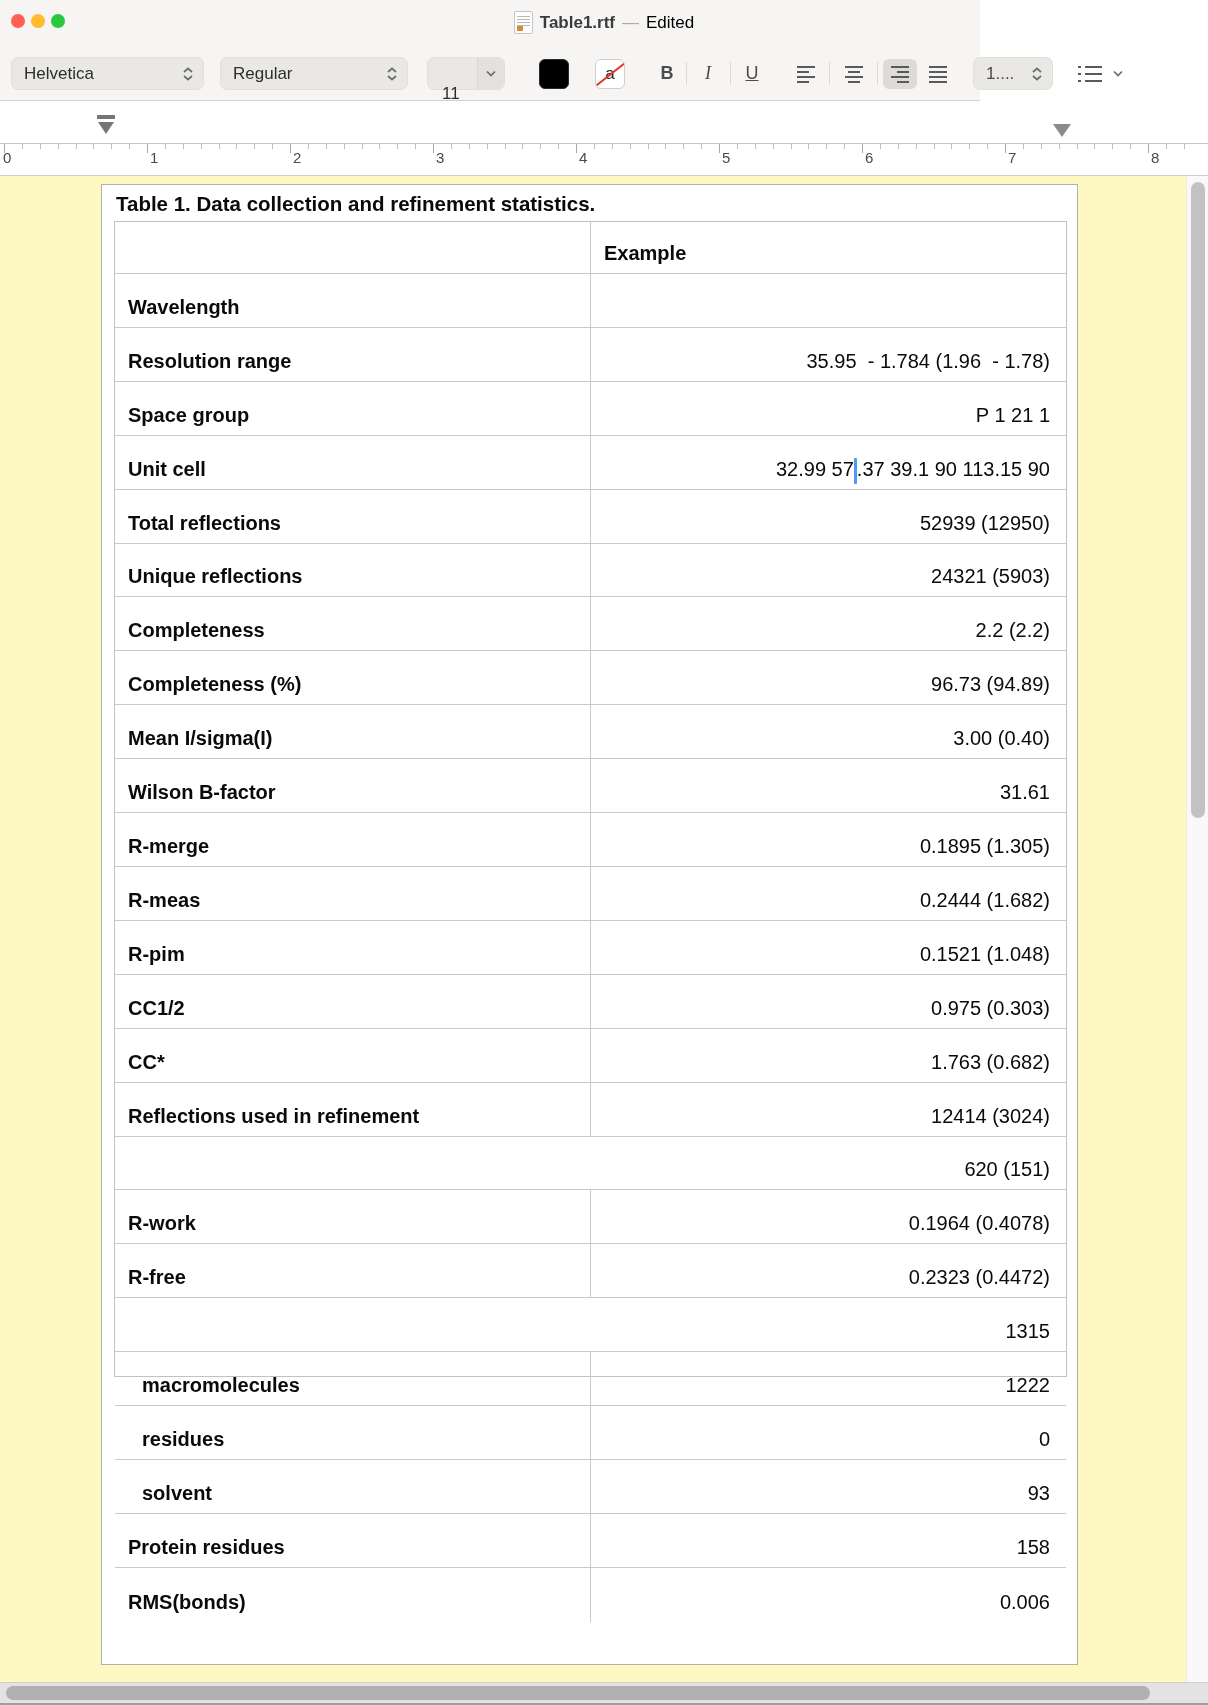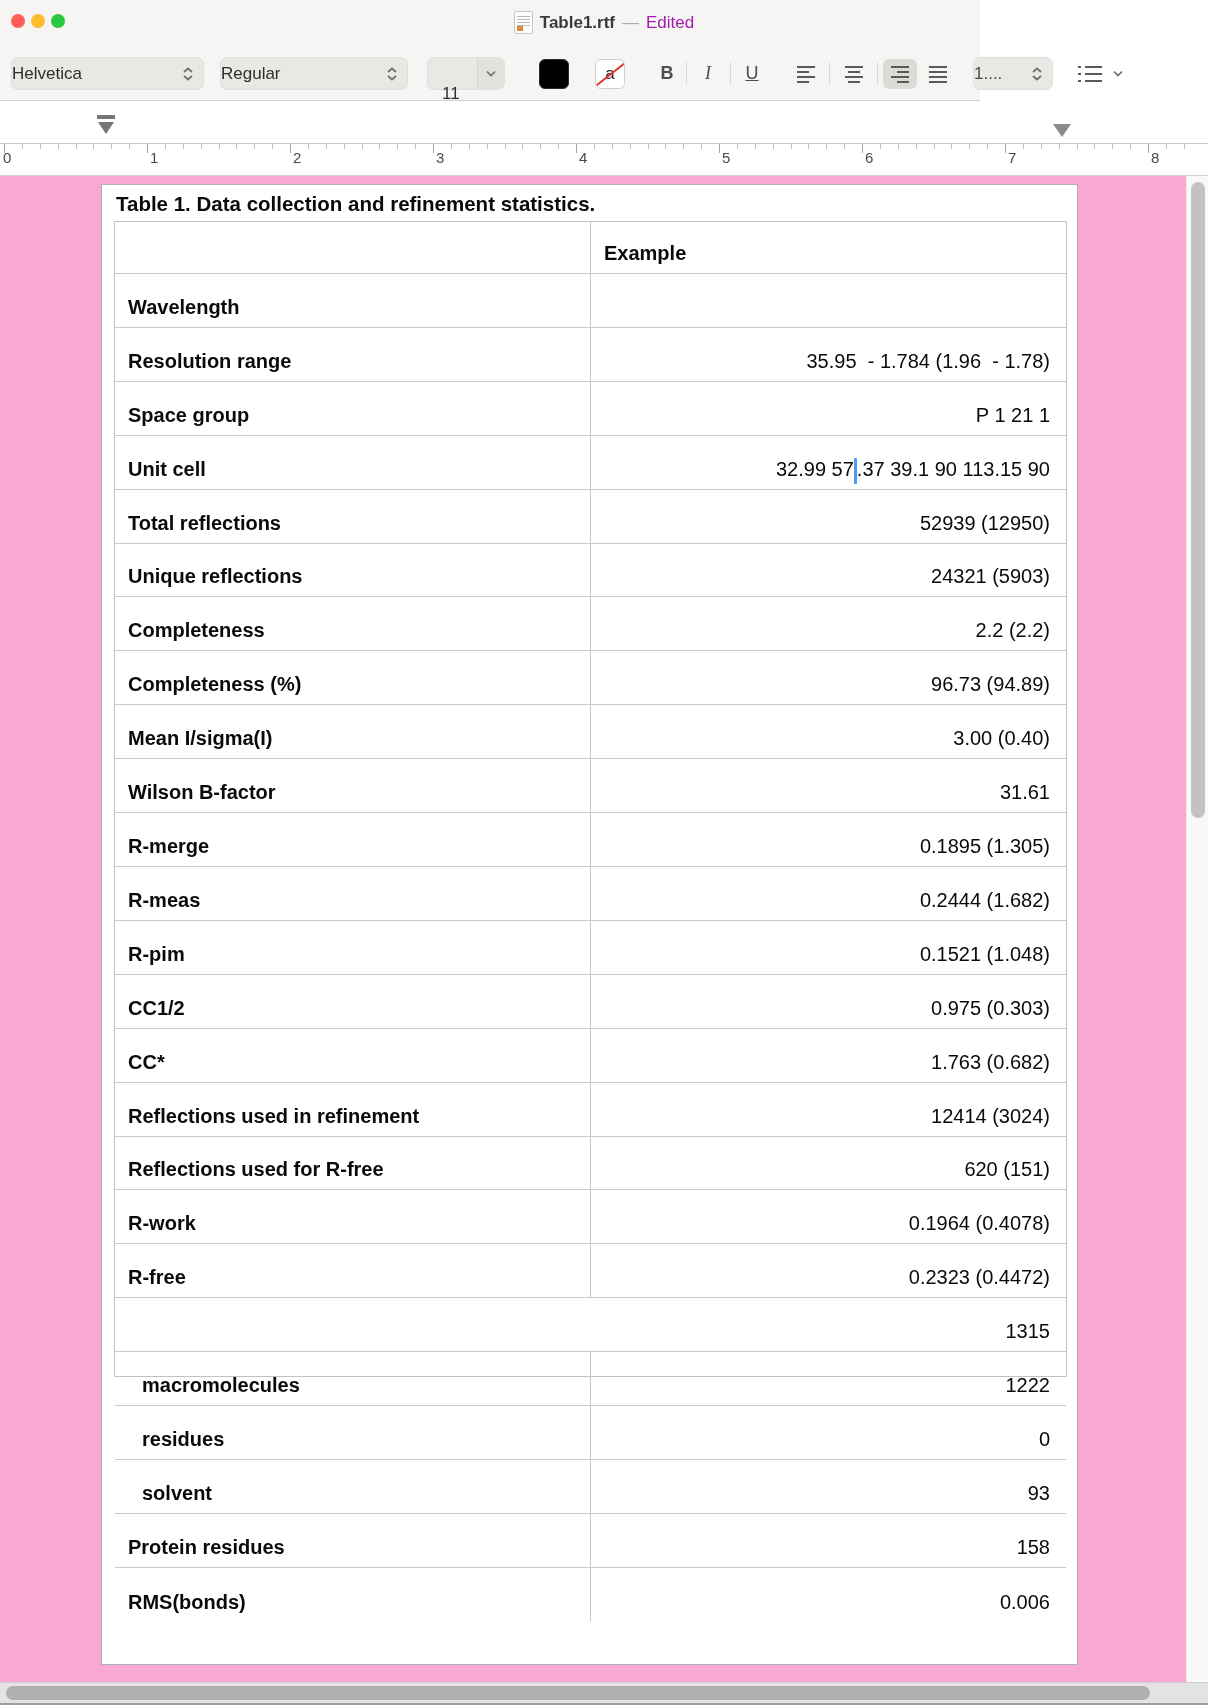--- a/index.html
+++ b/index.html
@@ -15,26 +15,26 @@
   .light{width:14px;height:14px;border-radius:50%;}
   .title-group{position:absolute;left:0;top:0;width:1208px;height:45px;
                display:flex;align-items:center;justify-content:center;gap:7px;}
   .doc-icon{width:17px;height:21px;background:#fff;border:1px solid #c6c6c6;border-radius:2px;
             position:relative;overflow:hidden;}
   .doc-icon i{position:absolute;left:2px;right:2px;height:1px;background:#b9b9b9;}
   .doc-icon .l1{top:4px}.doc-icon .l2{top:7px}.doc-icon .l3{top:10px}.doc-icon .l4{top:13px}
   .doc-icon b{position:absolute;left:2px;bottom:2px;width:6px;height:5px;background:#d98a3d;}
   .win-title{font-size:17px;font-weight:bold;color:#3b3b3b;}
   .win-sep{font-size:17px;color:#ababab;}
-  .win-edited{font-size:17px;color:#a21caf;}
+  .win-edited{font-size:17px;color:#000000;}
 
   .tb{position:absolute;top:57px;height:33px;box-sizing:border-box;}
   .select{background:#e9e8e5;border:1px solid #e0dfdc;border-radius:7px;
           display:flex;align-items:center;color:#2e2e2e;font-size:17px;}
-  .select .txt{flex:1;}
+  .select .txt{padding-left:12px;flex:1;}
   .updown{display:flex;flex-direction:column;gap:2px;margin-right:9px;}
   .updown svg{display:block;}
   #font-select{left:11px;width:193px;}
   #style-select{left:220px;width:188px;}
   #size-select{left:427px;width:78px;padding:0;}
   #size-select .txt{padding-left:14px;margin-top:40px;}
   .size-chevron{width:26px;height:100%;border-left:1px solid #d8d7d4;display:flex;
                 align-items:center;justify-content:center;background:#e2e1de;border-radius:0 7px 7px 0;}
   .well{position:absolute;top:59px;width:30px;height:30px;border-radius:6px;box-sizing:border-box;}
   #text-color-well{left:539px;background:#000;border:1px solid #2a2a2a;}
@@ -65,21 +65,21 @@
   .tick.inch{height:9px;background:#a8a8a8;}
   .rnum{position:absolute;top:48px;font-size:15px;color:#4a4a4a;}
   .indent-marker{position:absolute;left:97px;top:115px;width:18px;}
   .indent-marker .bar{width:18px;height:4px;background:#767676;}
   .indent-marker .tri{margin-top:3px;margin-left:1px;width:0;height:0;
        border-left:8px solid transparent;border-right:8px solid transparent;border-top:12px solid #767676;}
   .right-marker{position:absolute;left:1053px;top:124px;width:0;height:0;
        border-left:9px solid transparent;border-right:9px solid transparent;border-top:13px solid #8b8b8b;}
 
   
-  .content{position:absolute;left:0;top:176px;width:1208px;height:1529px;background:#f9a8d4;}
+  .content{position:absolute;left:0;top:176px;width:1208px;height:1529px;background:#fef9c3;}
   .page{position:absolute;left:101px;top:8px;width:977px;height:1481px;background:#fff;
         border:1px solid #b0b0b0;box-sizing:border-box;}
   .page-title{position:absolute;left:14px;top:7px;font-size:20.5px;font-weight:bold;color:#0a0a0a;}
   .ttable{position:absolute;left:12px;top:36px;width:953px;height:1156px;
           border:1px solid #c2c2c2;box-sizing:border-box;display:flex;flex-direction:column;}
   .trow{display:flex;border-bottom:1px solid #c9c9c9;box-sizing:border-box;height:53.92px;flex:none;}
   .trow:last-child{border-bottom:none;}
   .trow.header{height:52px;}
   .cell{display:flex;align-items:flex-end;box-sizing:border-box;padding-bottom:9px;
         font-size:20px;color:#0a0a0a;line-height:1.1;overflow:hidden;}
@@ -408,21 +408,20 @@
     <div class="cell lab">CC*</div>
     <div class="cell val">1.763 (0.682)</div>
   </div>
 
   <div class="trow">
     <div class="cell lab">Reflections used in refinement</div>
     <div class="cell val">12414 (3024)</div>
   </div>
 
   <div class="trow">
-    <div class="cell lab">Reflections used for R-free</div>
     <div class="cell val">620 (151)</div>
   </div>
 
   <div class="trow">
     <div class="cell lab">R-work</div>
     <div class="cell val">0.1964 (0.4078)</div>
   </div>
 
   <div class="trow">
     <div class="cell lab">R-free</div>

